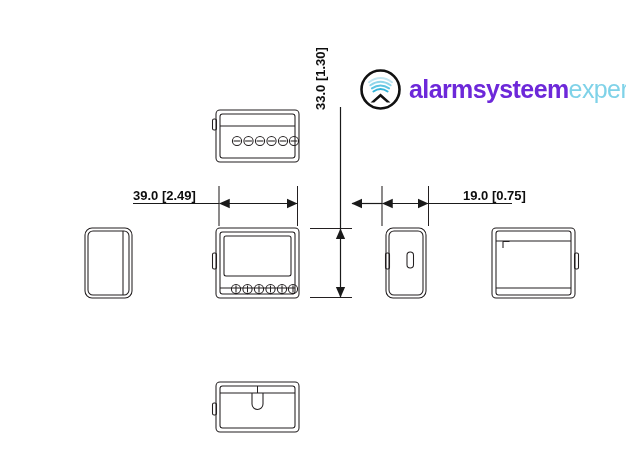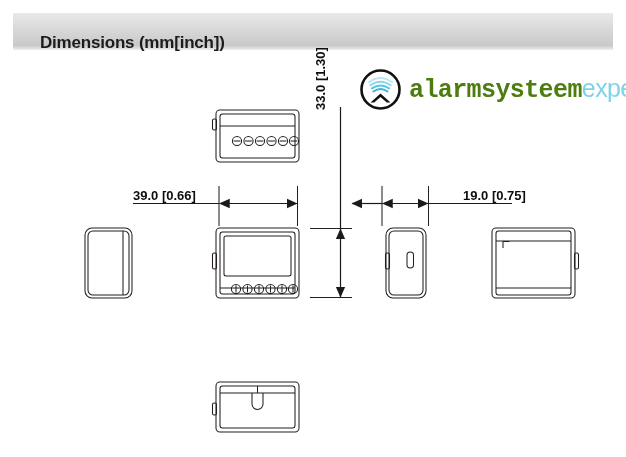--- a/index.html
+++ b/index.html
@@ -51,21 +51,21 @@
     flex: 0 0 auto;
   }
   #logo-text {
     margin-left: 8px;
     font-size: 25px;
     font-weight: bold;
     letter-spacing: -0.6px;
     white-space: nowrap;
     line-height: 1;
   }
-  .logo-dark { color: #4d7c0f; font-family: Liberation Mono, monospace; }
+  .logo-dark { color: #6d28d9; }
   .logo-light { color: #7fd2e8; font-weight: normal; }
 
   
   #drawing {
     position: absolute;
     left: 0;
     top: 0;
     width: 626px;
     height: 457px;
     pointer-events: none;
@@ -89,41 +89,38 @@
     transform-origin: left top;
     width: 92px;
     text-align: left;
   }
 </style>
 </head>
 <body>
 
 <div id="page">
 
-  <div id="header-bar">
-    <div id="header-title">Dimensions (mm[inch])</div>
-  </div>
 
   <div id="logo">
     <svg id="logo-mark" viewBox="0 0 41 41">
       <circle cx="20.5" cy="20.5" r="19" fill="#ffffff" stroke="#111111" stroke-width="2.6"></circle>
       <g fill="none" stroke-linecap="round">
         <path d="M9.0 13.2 Q20.5 5.0 32.0 13.2" stroke="#bfe6f2" stroke-width="2.0"></path>
         <path d="M10.4 16.3 Q20.5 9.2 30.6 16.3" stroke="#8fd6ea" stroke-width="2.0"></path>
         <path d="M11.9 19.4 Q20.5 13.4 29.1 19.4" stroke="#5ec5e2" stroke-width="2.0"></path>
         <path d="M13.4 22.5 Q20.5 17.6 27.6 22.5" stroke="#35b4d8" stroke-width="2.0"></path>
       </g>
       <path d="M10.5 33.5 L20.5 24.6 L30.5 33.5 L26.8 33.5 L20.5 28.0 L14.2 33.5 Z" fill="#111111"></path>
     </svg>
     <div id="logo-text">
       <span class="logo-dark">alarmsysteem</span><span class="logo-light">expert.nl</span>
     </div>
   </div>
 
-  <div class="dim-label" id="dim-w-label">39.0  [0.66]</div>
+  <div class="dim-label" id="dim-w-label">39.0  [2.49]</div>
   <div class="dim-label" id="dim-d-label">19.0  [0.75]</div>
   <div class="dim-label" id="dim-h-label">33.0  [1.30]</div>
 
   <svg id="drawing" viewBox="0 0 626 457">
     <defs>
       <marker id="arrow-r" viewBox="0 0 10 10" refX="9.5" refY="5" markerWidth="9" markerHeight="9" orient="auto-start-reverse">
         <path d="M0,0.6 L10,5 L0,9.4 Z" fill="#1a1a1a"></path>
       </marker>
     </defs>
 

